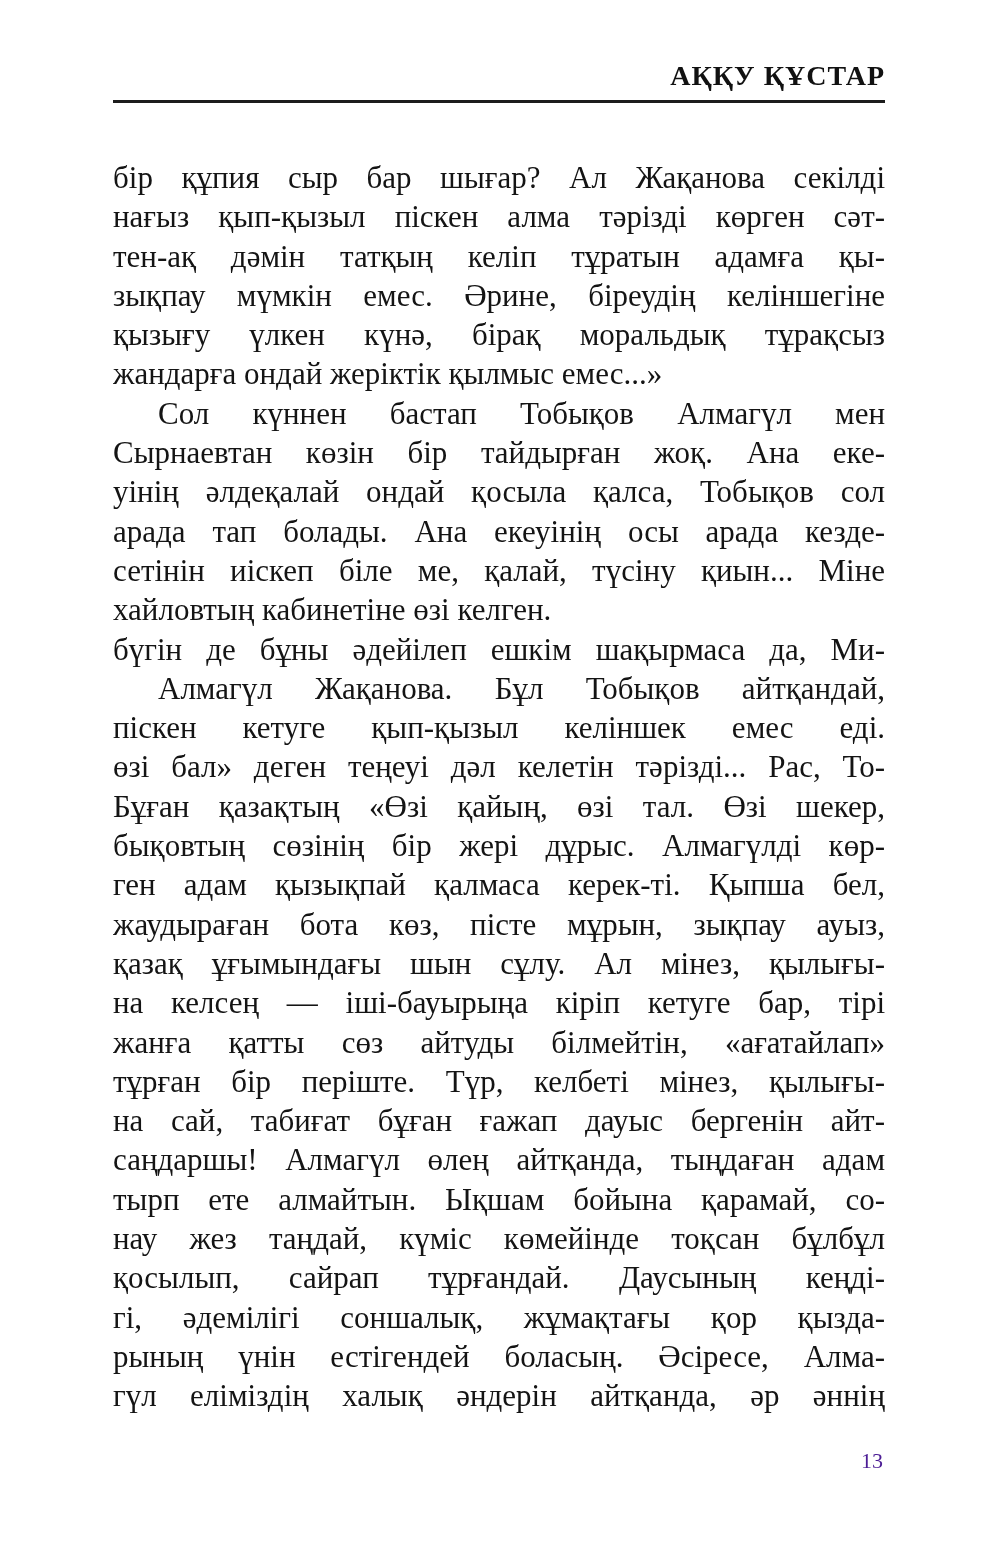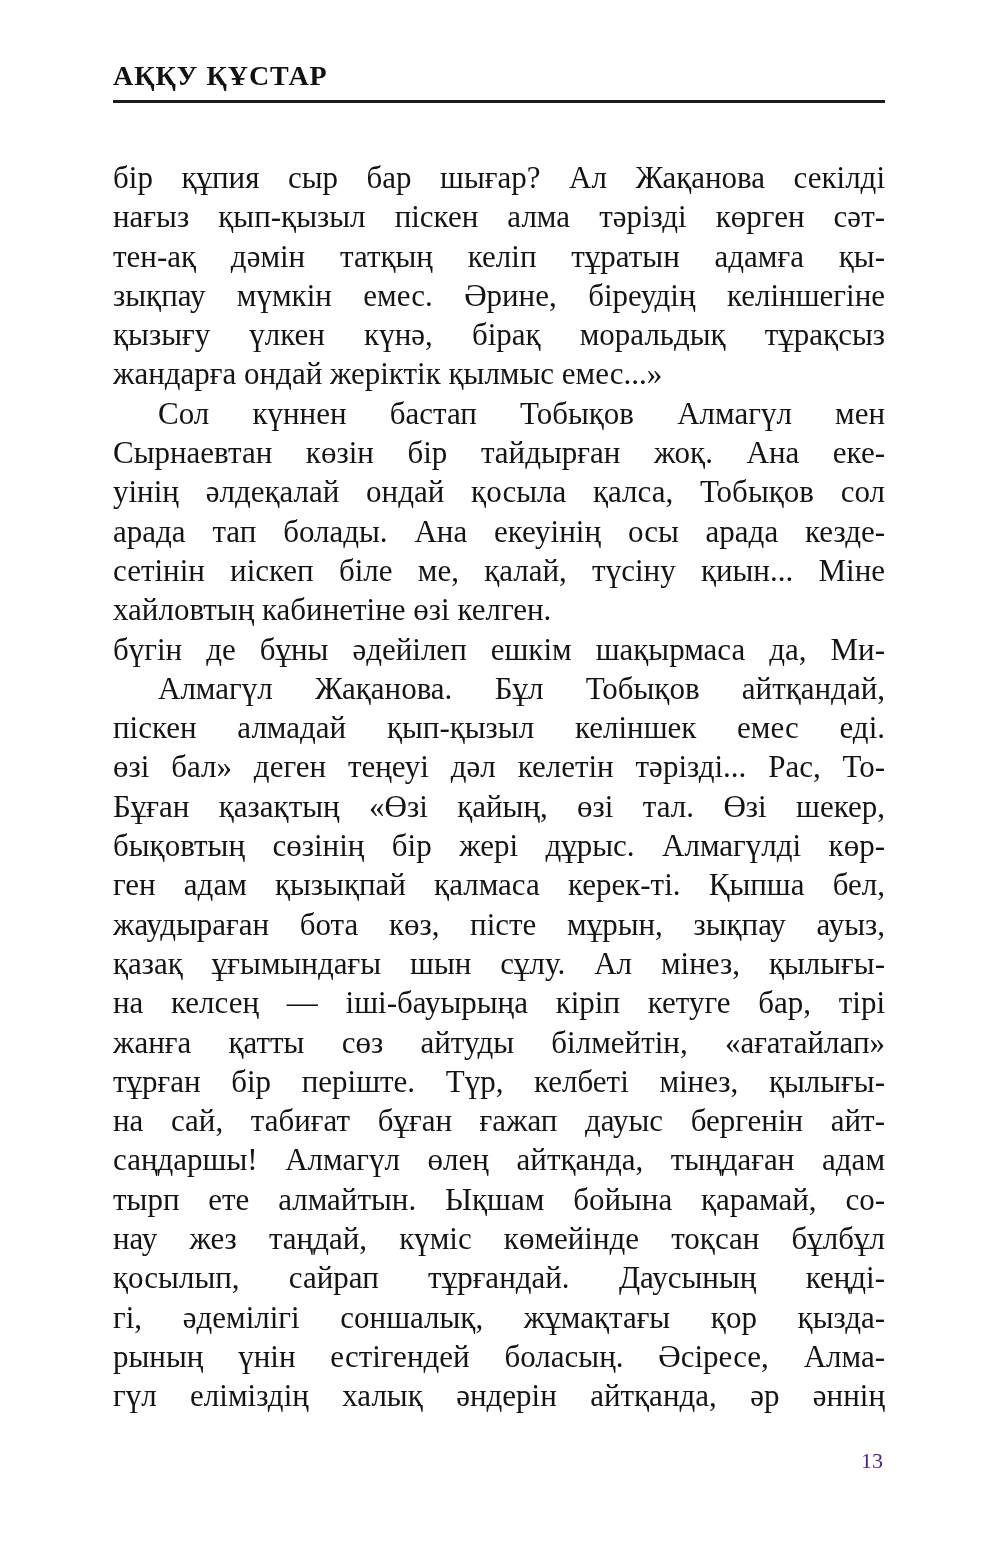--- a/index.html
+++ b/index.html
@@ -15,20 +15,21 @@
     background: #ffffff;
     color: #161616;
     font-family: "Liberation Serif", "DejaVu Serif", serif;
     overflow: hidden;
   }
   .running-header {
     position: absolute;
     left: 113px;
     right: 115px;
     top: 60px;
+    text-align: right;
     font-weight: bold;
     font-size: 28px;
     letter-spacing: 1px;
     color: #111;
     white-space: nowrap;
   }
   .header-rule {
     position: absolute;
     left: 113px;
     right: 115px;
@@ -91,21 +92,21 @@
       <div class="line">Сырнаевтан көзін бір тайдырған жоқ. Ана еке-</div>
       <div class="line">уінің әлдеқалай ондай қосыла қалса, Тобықов сол</div>
       <div class="line">арада тап болады. Ана екеуінің осы арада кезде-</div>
       <div class="line">сетінін иіскеп біле ме, қалай, түсіну қиын... Міне</div>
       <div class="line para-end">хайловтың кабинетіне өзі келген.</div>
       <div class="line">бүгін де бұны әдейілеп ешкім шақырмаса да, Ми-</div>
     </div>
 
     <div class="paragraph">
       <div class="line indent">Алмагүл Жақанова. Бұл Тобықов айтқандай,</div>
-      <div class="line">піскен алмадай қып-қызыл келіншек емес еді.</div>
+      <div class="line">піскен кетуге қып-қызыл келіншек емес еді.</div>
       <div class="line">өзі бал» деген теңеуі дәл келетін тәрізді... Рас, То-</div>
       <div class="line">Бұған қазақтың «Өзі қайың, өзі тал. Өзі шекер,</div>
       <div class="line">бықовтың сөзінің бір жері дұрыс. Алмагүлді көр-</div>
       <div class="line">ген адам қызықпай қалмаса керек-ті. Қыпша бел,</div>
       <div class="line">жаудыраған бота көз, пісте мұрын, зықпау ауыз,</div>
       <div class="line">қазақ ұғымындағы шын сұлу. Ал мінез, қылығы-</div>
       <div class="line">на келсең — іші-бауырыңа кіріп кетуге бар, тірі</div>
       <div class="line">жанға қатты сөз айтуды білмейтін, «ағатайлап»</div>
       <div class="line">тұрған бір періште. Түр, келбеті мінез, қылығы-</div>
       <div class="line">на сай, табиғат бұған ғажап дауыс бергенін айт-</div>

